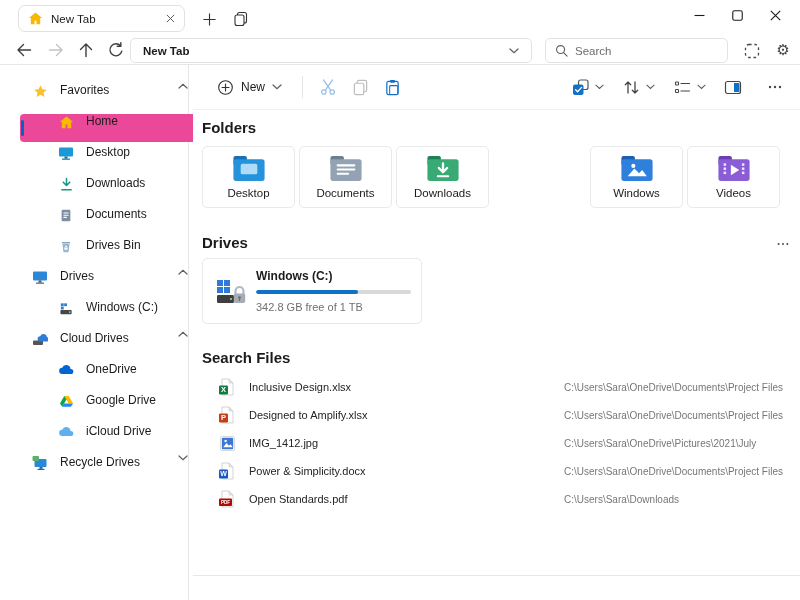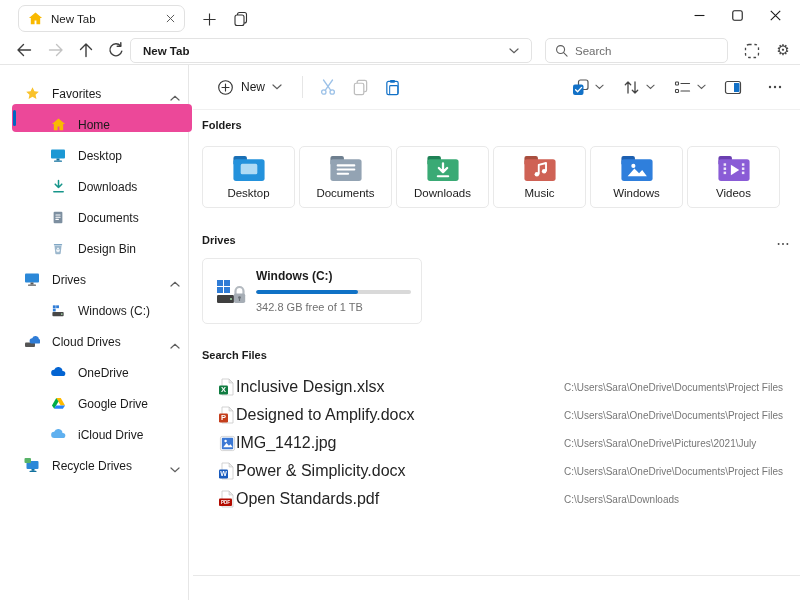--- a/index.html
+++ b/index.html
@@ -44,22 +44,22 @@
   .searchbox input::placeholder { color: #6d6d6d; }
   .select-region-btn { position: absolute; left: 740px; top: 3px; width: 23px; height: 23px; }
   .settings-btn { position: absolute; left: 771px; top: 2px; width: 24px; height: 24px; font-size: 15px; color: #454545; }
 
   .hdivider { position: absolute; left: 0; top: 64px; width: 800px; height: 1px; background: #e6e6e6; }
   .vdivider { position: absolute; left: 188px; top: 65px; width: 1px; height: 535px; background: #e6e6e6; }
 
   
   .sidebar { position: absolute; left: 0; top: 65px; width: 188px; height: 535px; background: #fff; }
   .srow {
-    position: absolute; left: 12px; width: 180px; height: 28px; border-radius: 4px;
-    display: flex; align-items: flex-end; cursor: default;
+    position: absolute; left: 20px; width: 180px; height: 28px; border-radius: 4px;
+    display: flex; align-items: flex-start; cursor: default; margin-top: 10px;
   }
   .srow.selected { background: #ec4899; }
   .accent { position: absolute; left: 1px; top: 6px; width: 3px; height: 16px; border-radius: 2px; background: #0067c0; }
   .sicon { display: flex; align-items: center; justify-content: center; width: 16px; height: 16px; }
   .sicon.h { margin-left: 12px; }
   .sicon.i { margin-left: 38px; }
   .slabel { margin-left: 12px; flex: 1; font-size: 12px; color: #1b1b1b; white-space: nowrap; }
   .schev { margin-right: 12px; display: flex; align-items: center; }
 
   
@@ -69,21 +69,21 @@
   .toolbar { position: absolute; left: 0; top: 0; width: 611px; height: 45px; border-bottom: 1px solid #f0f0f0; display: flex; align-items: center; }
   .new-btn { display: flex; align-items: center; gap: 7px; margin-left: 16px; padding: 5px 8px; border-radius: 4px; }
   .new-label { font-size: 12px; color: #1b1b1b; }
   .tb-sep { width: 1px; height: 22px; background: #e6e6e6; margin: 0 12px; }
   .tb-icon { width: 26px; height: 26px; display: flex; align-items: center; justify-content: center; margin-right: 6px; }
   .tb-right { margin-left: auto; display: flex; align-items: center; margin-right: 10px; }
   .tb-group { display: flex; align-items: center; margin-left: 10px; }
   .chev-s { display: flex; align-items: center; margin-left: 2px; margin-right: 4px; }
 
   
-  .sec-label { position: absolute; left: 9px; font-weight: bold; font-size: 11px; color: #1b1b1b; }
+  .sec-label { position: absolute; left: 9px; font-weight: bold; font-size: 15px; color: #1b1b1b; }
 
   .tile {
     position: absolute; top: 81px; width: 93px; height: 62px;
     border: 1px solid #e9e9e9; border-radius: 5px; background: #fff;
     display: flex; flex-direction: column; align-items: center; justify-content: center; gap: 5px;
   }
   .tlabel { font-size: 11.5px; color: #1b1b1b; }
 
   .drive-card {
     position: absolute; left: 9px; top: 193px; width: 220px; height: 66px;
@@ -91,21 +91,21 @@
   }
   .drive-icon { position: absolute; left: 13px; top: 18px; }
   .drive-name { position: absolute; left: 53px; top: 10px; font-weight: bold; font-size: 12px; }
   .drive-bar { position: absolute; left: 53px; top: 31px; width: 155px; height: 4px; border-radius: 2px; background: #d9d9d9; overflow: hidden; }
   .drive-bar-fill { height: 100%; background: #1072c6; border-radius: 2px; }
   .drive-usage { position: absolute; left: 53px; top: 42px; font-size: 11px; color: #707070; }
   .sec-ellipsis { position: absolute; left: 578px; top: 171px; width: 24px; height: 16px; display: flex; align-items: center; justify-content: center; }
 
   .file-row { position: absolute; left: 0; width: 602px; height: 28px; display: flex; align-items: center; }
   .file-icon { width: 18px; height: 18px; margin-left: 25px; display: flex; align-items: center; justify-content: center; }
-  .file-name { font-size: 16px; color: #242424; }
+  .file-name { margin-left: 13px; font-size: 11px; color: #242424; }
   .file-path { position: absolute; left: 347px; font-size: 10px; color: #767676; margin-left: 24px; }
 
   .statusline { position: absolute; left: 0; top: 510px; width: 611px; height: 1px; background: #e8e8e8; }
   .statusbar { position: absolute; left: 0; top: 511px; width: 611px; height: 24px; background: #fff; }
 
   svg { display: block; }
 </style>
 </head>
 <body>
 
@@ -263,21 +263,21 @@
   </div>
 
   <div class="srow item" style="top:163px">
     <span class="sicon i">
       <svg width="14" height="15" viewBox="0 0 16 16">
         <rect x="3.2" y="2.8" width="9.6" height="1.7" rx="0.8" fill="#7fa6c4"></rect>
         <path d="M4 5.2h8l-0.9 8.3a1.2 1.2 0 0 1-1.2 1.1H6.1a1.2 1.2 0 0 1-1.2-1.1z" fill="#9ab6cc"></path>
         <path d="M8 7.2l1.8 3.1H6.2z M6.4 11.6h3.2" stroke="#fff" stroke-width="1" fill="none" stroke-linejoin="round"></path>
       </svg>
     </span>
-    <span class="slabel">Design Bin</span>
+    <span class="slabel">Drives Bin</span>
   </div>
 
   <div class="srow" style="top:194px">
     <span class="sicon h">
       <svg width="16" height="16" viewBox="0 0 16 16">
           <rect x="1" y="2.5" width="14" height="9" rx="1" fill="#2b88d8"></rect>
           <rect x="6.5" y="11.5" width="3" height="2" fill="#5a5a5a"></rect>
           <rect x="4" y="13.5" width="8" height="1.3" rx="0.6" fill="#5a5a5a"></rect>
         </svg>
     </span>
@@ -486,30 +486,20 @@
   <div class="tile" style="left:203px">
     <svg width="34" height="27" viewBox="0 0 32 26">
       <rect x="1" y="1" width="13" height="9" rx="2" fill="#1f8256"></rect>
       <rect x="1" y="4" width="30" height="21" rx="2.5" fill="#3aaa75"></rect>
       <path d="M16 8v8M12 12.5l4 4 4-4" stroke="#fff" stroke-width="2.2" fill="none" stroke-linecap="round" stroke-linejoin="round"></path>
       <path d="M11 20.5h10" stroke="#fff" stroke-width="2" stroke-linecap="round"></path>
     </svg>
     <div class="tlabel">Downloads</div>
   </div>
 
-  <div class="tile" style="left:300px">
-    <svg width="34" height="27" viewBox="0 0 32 26">
-      <rect x="1" y="1" width="13" height="9" rx="2" fill="#a84e3e"></rect>
-      <rect x="1" y="4" width="30" height="21" rx="2.5" fill="#cf6255"></rect>
-      <path d="M14.8 18.5V9.5l7-1.8v8" stroke="#fff" stroke-width="1.8" fill="none" stroke-linejoin="round"></path>
-      <circle cx="13" cy="18.5" r="2.2" fill="#fff"></circle>
-      <circle cx="20" cy="15.7" r="2.2" fill="#fff"></circle>
-    </svg>
-    <div class="tlabel">Music</div>
-  </div>
 
   <div class="tile" style="left:397px">
     <svg width="34" height="27" viewBox="0 0 32 26">
       <rect x="1" y="1" width="13" height="9" rx="2" fill="#1c5fb0"></rect>
       <rect x="1" y="4" width="30" height="21" rx="2.5" fill="#2f7fdc"></rect>
       <path d="M7 20.5l6.5-7.5 4.5 4.5 3-3 4.5 6z" fill="#fff"></path>
       <circle cx="12.5" cy="10.5" r="2" fill="#fff"></circle>
     </svg>
     <div class="tlabel">Windows</div>
   </div>
@@ -575,21 +565,21 @@
 
   <div class="file-row" style="top:336px">
     <span class="file-icon">
       <svg width="18" height="18" viewBox="0 0 18 18">
         <path d="M4 1h7l4 4v12H4z" fill="#fff" stroke="#c8c8c8" stroke-width="0.8"></path>
         <path d="M11 1l4 4h-4z" fill="#e9e9e9" stroke="#c8c8c8" stroke-width="0.6"></path>
         <rect x="1" y="7.5" width="9" height="9" rx="1.2" fill="#c43e1c"></rect>
         <text x="5.5" y="14.4" font-size="7.5" font-weight="bold" fill="#fff" text-anchor="middle">P</text>
       </svg>
     </span>
-    <span class="file-name">Designed to Amplify.docx</span>
+    <span class="file-name">Designed to Amplify.xlsx</span>
     <span class="file-path">C:\Users\Sara\OneDrive\Documents\Project Files</span>
   </div>
 
   <div class="file-row" style="top:364px">
     <span class="file-icon">
       <svg width="17" height="17" viewBox="0 0 18 18">
         <rect x="1.5" y="1.5" width="15" height="15" rx="2" fill="#fff" stroke="#c8c8c8" stroke-width="0.8"></rect>
         <rect x="3" y="3" width="12" height="12" rx="1" fill="#3b78d4"></rect>
         <path d="M4.5 13l3.5-4.5 2.5 3 1.7-1.7 2.3 3.2z" fill="#fff"></path>
         <circle cx="7" cy="6.3" r="1.3" fill="#fff"></circle>

